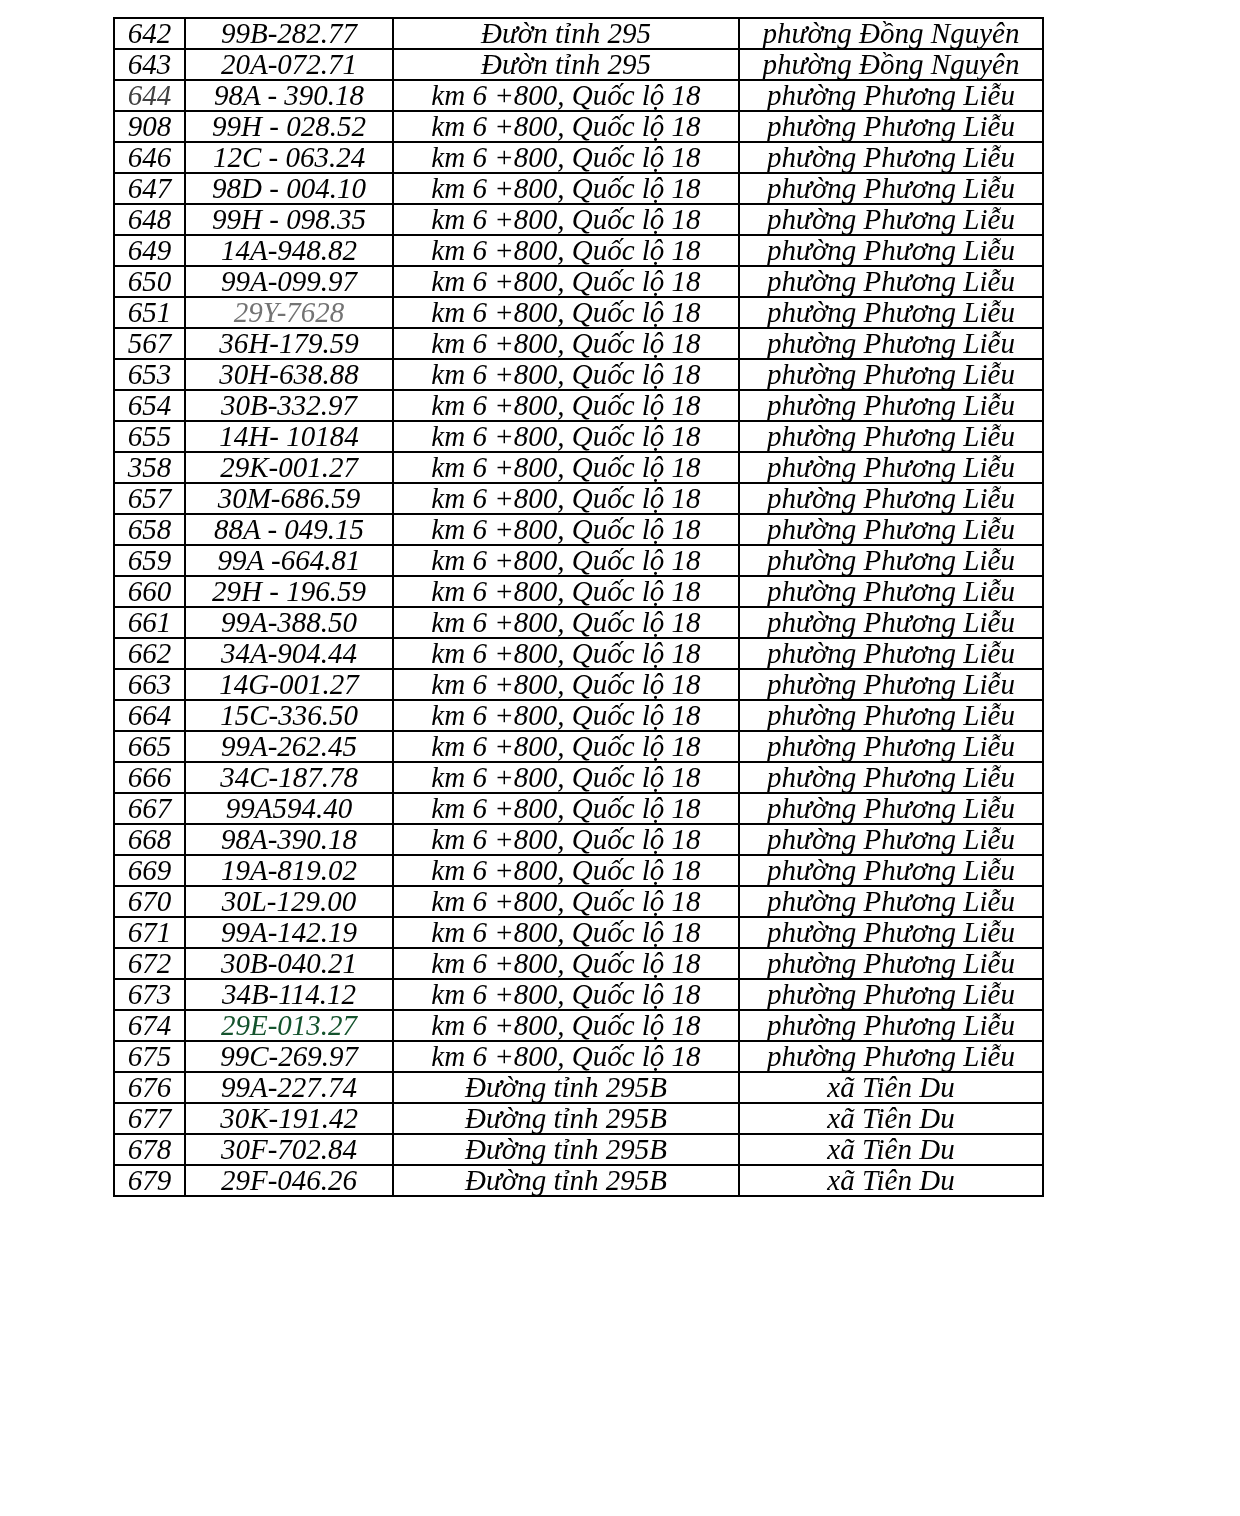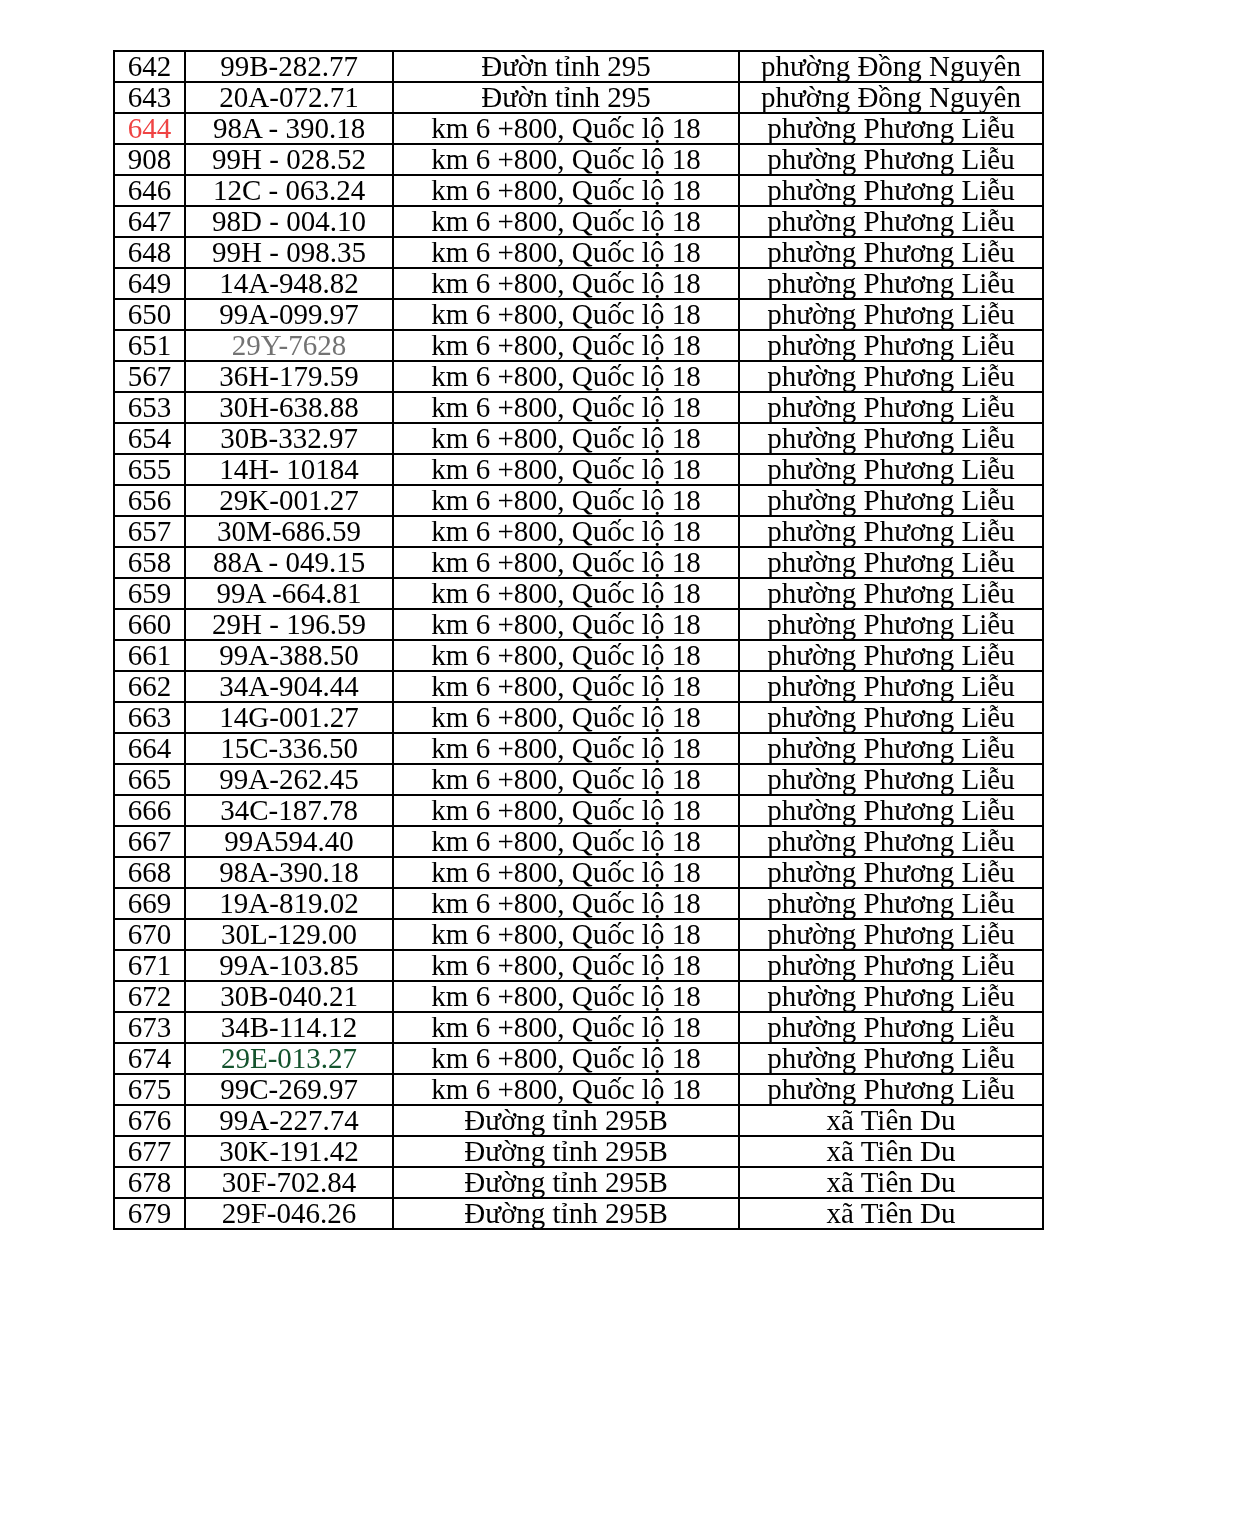--- a/index.html
+++ b/index.html
@@ -10,25 +10,26 @@
     position: relative;
     width: 1240px;
     height: 1516px;
     background: #ffffff;
     overflow: hidden;
     font-family: "Liberation Serif", "DejaVu Serif", serif;
   }
   table.vehicle-table {
     position: absolute;
     left: 113px;
-    top: 50px;
+    top: 17px;
     width: 929px;
     height: 1020px;
     border-collapse: collapse;
     table-layout: fixed;
+    font-style: italic;
   }
   .col-stt    { width: 71px; }
   .col-plate  { width: 208px; }
   .col-street { width: 346px; }
   .col-ward   { width: 304px; }
   table.vehicle-table td {
     border: 2px solid #000000;
     text-align: center;
     vertical-align: middle;
     font-size: 29px;
@@ -57,21 +58,21 @@
           <td style="border-color: rgb(0, 0, 0); color: rgb(0, 0, 0);">Đườn tỉnh 295</td>
           <td style="border-color: rgb(0, 0, 0); color: rgb(0, 0, 0);">phường Đồng Nguyên</td>
         </tr>
         <tr>
           <td style="border-color: rgb(0, 0, 0); color: rgb(0, 0, 0);">643</td>
           <td style="border-color: rgb(0, 0, 0); color: rgb(0, 0, 0);">20A-072.71</td>
           <td style="border-color: rgb(0, 0, 0); color: rgb(0, 0, 0);">Đườn tỉnh 295</td>
           <td style="border-color: rgb(0, 0, 0); color: rgb(0, 0, 0);">phường Đồng Nguyên</td>
         </tr>
         <tr>
-          <td style="border-color: rgb(0, 0, 0); color: #ef4444;">644</td>
+          <td style="border-color: rgb(0, 0, 0); color: #404040;">644</td>
           <td style="border-color: rgb(0, 0, 0); color: rgb(0, 0, 0);">98A - 390.18</td>
           <td style="border-color: rgb(0, 0, 0); color: rgb(0, 0, 0);">km 6 +800, Quốc lộ 18</td>
           <td style="border-color: rgb(0, 0, 0); color: rgb(0, 0, 0);">phường Phương Liễu</td>
         </tr>
         <tr>
           <td style="border-color: rgb(0, 0, 0); color: rgb(0, 0, 0);">908</td>
           <td style="border-color: rgb(0, 0, 0); color: rgb(0, 0, 0);">99H - 028.52</td>
           <td style="border-color: rgb(0, 0, 0); color: rgb(0, 0, 0);">km 6 +800, Quốc lộ 18</td>
           <td style="border-color: rgb(0, 0, 0); color: rgb(0, 0, 0);">phường Phương Liễu</td>
         </tr>
@@ -129,21 +130,21 @@
           <td style="border-color: rgb(0, 0, 0); color: rgb(0, 0, 0);">km 6 +800, Quốc lộ 18</td>
           <td style="border-color: rgb(0, 0, 0); color: rgb(0, 0, 0);">phường Phương Liễu</td>
         </tr>
         <tr>
           <td style="border-color: rgb(0, 0, 0); color: rgb(0, 0, 0);">655</td>
           <td style="border-color: rgb(0, 0, 0); color: rgb(0, 0, 0);">14H- 10184</td>
           <td style="border-color: rgb(0, 0, 0); color: rgb(0, 0, 0);">km 6 +800, Quốc lộ 18</td>
           <td style="border-color: rgb(0, 0, 0); color: rgb(0, 0, 0);">phường Phương Liễu</td>
         </tr>
         <tr>
-          <td style="border-color: rgb(0, 0, 0); color: rgb(0, 0, 0);">656</td>
+          <td style="border-color: rgb(0, 0, 0); color: rgb(0, 0, 0);">358</td>
           <td style="border-color: rgb(0, 0, 0); color: rgb(0, 0, 0);">29K-001.27</td>
           <td style="border-color: rgb(0, 0, 0); color: rgb(0, 0, 0);">km 6 +800, Quốc lộ 18</td>
           <td style="border-color: rgb(0, 0, 0); color: rgb(0, 0, 0);">phường Phương Liễu</td>
         </tr>
         <tr>
           <td style="border-color: rgb(0, 0, 0); color: rgb(0, 0, 0);">657</td>
           <td style="border-color: rgb(0, 0, 0); color: rgb(0, 0, 0);">30M-686.59</td>
           <td style="border-color: rgb(0, 0, 0); color: rgb(0, 0, 0);">km 6 +800, Quốc lộ 18</td>
           <td style="border-color: rgb(0, 0, 0); color: rgb(0, 0, 0);">phường Phương Liễu</td>
         </tr>
@@ -220,21 +221,21 @@
           <td style="border-color: rgb(0, 0, 0); color: rgb(0, 0, 0);">phường Phương Liễu</td>
         </tr>
         <tr>
           <td style="border-color: rgb(0, 0, 0); color: rgb(0, 0, 0);">670</td>
           <td style="border-color: rgb(0, 0, 0); color: rgb(0, 0, 0);">30L-129.00</td>
           <td style="border-color: rgb(0, 0, 0); color: rgb(0, 0, 0);">km 6 +800, Quốc lộ 18</td>
           <td style="border-color: rgb(0, 0, 0); color: rgb(0, 0, 0);">phường Phương Liễu</td>
         </tr>
         <tr>
           <td style="border-color: rgb(0, 0, 0); color: rgb(0, 0, 0);">671</td>
-          <td style="border-color: rgb(0, 0, 0); color: rgb(0, 0, 0);">99A-103.85</td>
+          <td style="border-color: rgb(0, 0, 0); color: rgb(0, 0, 0);">99A-142.19</td>
           <td style="border-color: rgb(0, 0, 0); color: rgb(0, 0, 0);">km 6 +800, Quốc lộ 18</td>
           <td style="border-color: rgb(0, 0, 0); color: rgb(0, 0, 0);">phường Phương Liễu</td>
         </tr>
         <tr>
           <td style="border-color: rgb(0, 0, 0); color: rgb(0, 0, 0);">672</td>
           <td style="border-color: rgb(0, 0, 0); color: rgb(0, 0, 0);">30B-040.21</td>
           <td style="border-color: rgb(0, 0, 0); color: rgb(0, 0, 0);">km 6 +800, Quốc lộ 18</td>
           <td style="border-color: rgb(0, 0, 0); color: rgb(0, 0, 0);">phường Phương Liễu</td>
         </tr>
         <tr>

